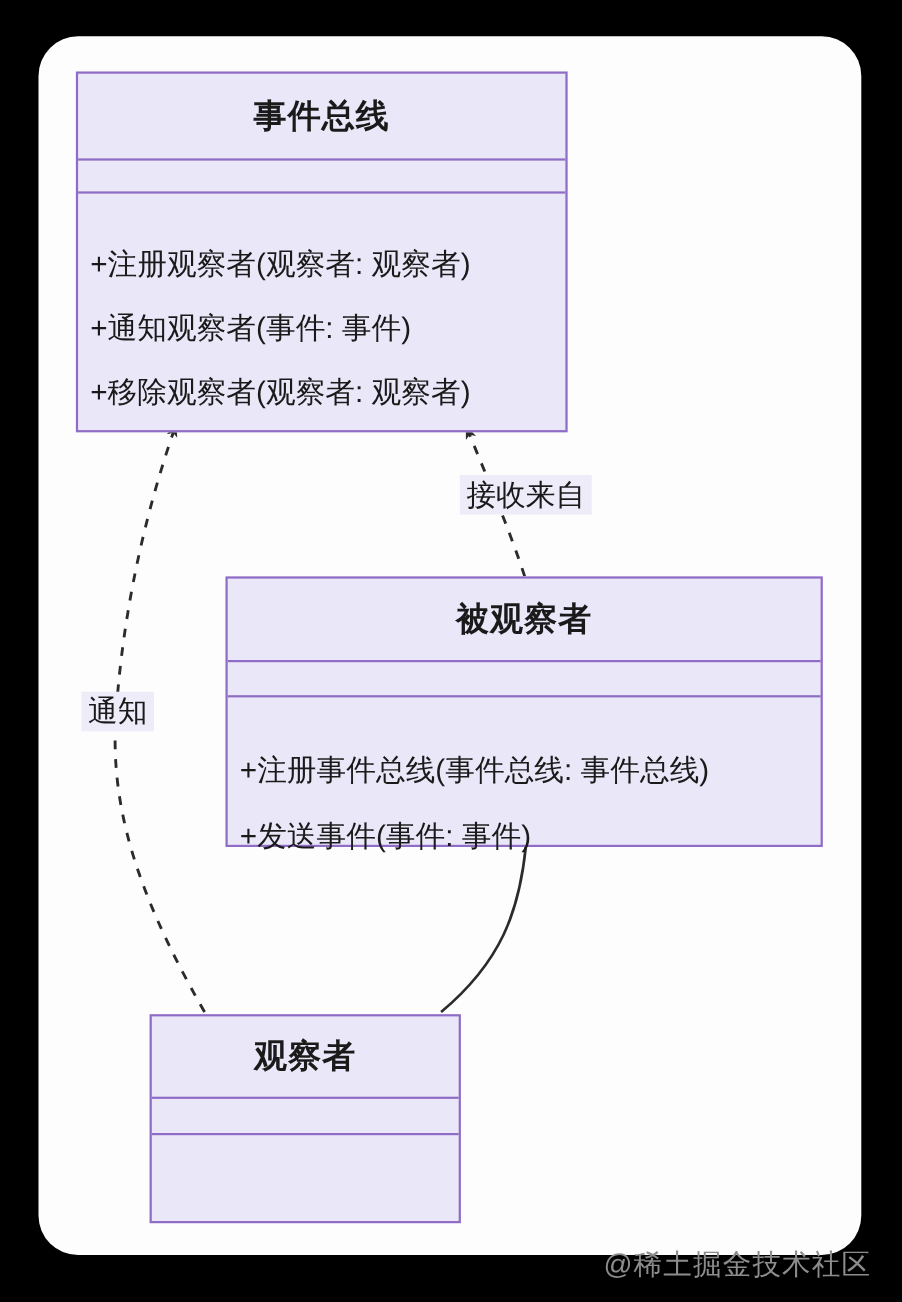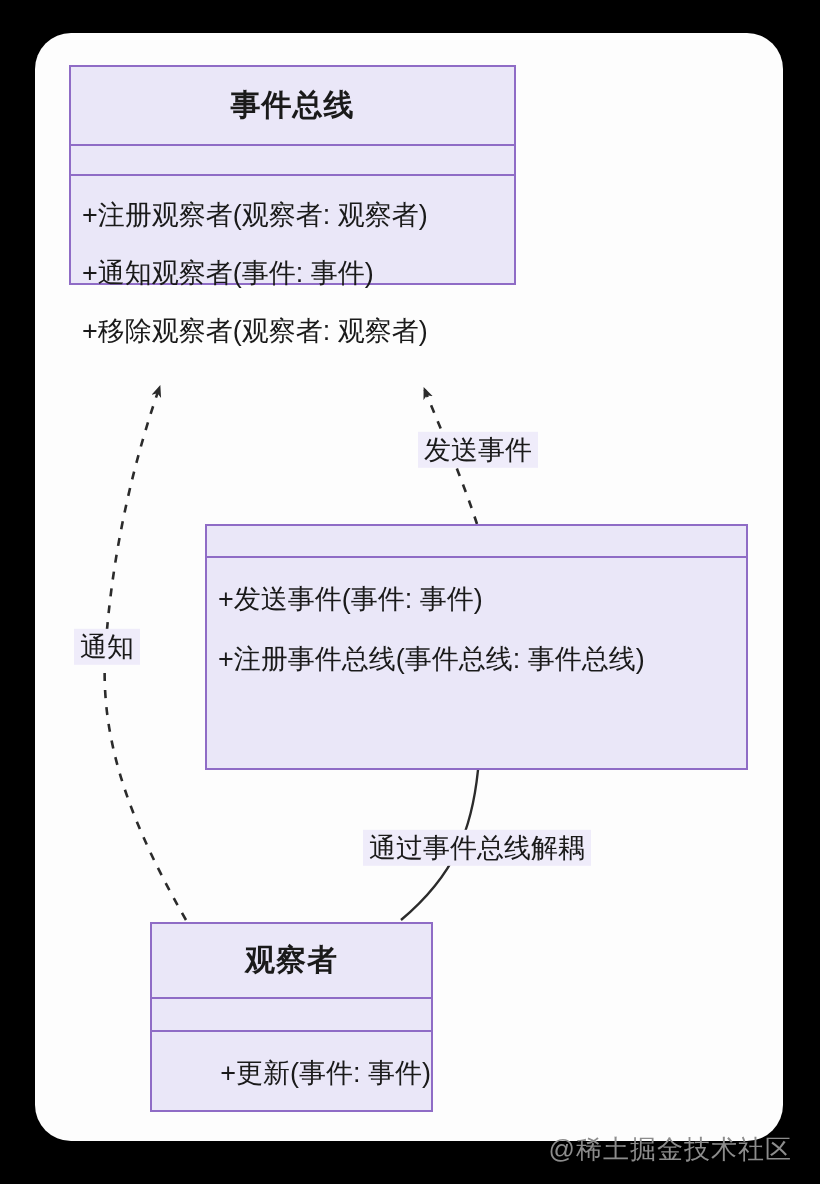--- a/index.html
+++ b/index.html
@@ -43,20 +43,21 @@
   .uml-attrs {
     box-sizing: border-box;
     border-bottom: 2px solid #8F6CC6;
   }
   .uml-methods {
     box-sizing: border-box;
     font-size: 27px;
     font-weight: 500;
     padding-left: 11px;
     white-space: nowrap;
+    margin-top: 25px;
   }
   .box1 .uml-title   { height: 79px; }
   .box1 .uml-attrs   { height: 30px; }
   .box1 .uml-methods { padding-top: 10px; }
   .box1 .uml-method  { line-height: 58px; }
   .box2 .uml-title   { height: 76px; }
   .box2 .uml-attrs   { height: 32px; }
   .box2 .uml-methods { padding-top: 11px; }
   .box2 .uml-method  { line-height: 60px; }
   .box3 .uml-title   { height: 75px; }
@@ -93,44 +94,41 @@
     <defs>
       <marker id="arrow" markerWidth="15" markerHeight="12" refX="11" refY="5" orient="auto" markerUnits="userSpaceOnUse">
         <path d="M0,0 L12,5 L0,10 L3.2,5 Z" fill="#2b2b2b"></path>
       </marker>
     </defs>
     <path d="M 477 524 C 462 478 441 430 424 388" fill="none" stroke="#2b2b2b" stroke-width="2.6" stroke-dasharray="8 9" marker-end="url(#arrow)"></path>
     <path d="M 186 920 C 118 802 99 722 106 642 C 113 548 134 460 160 386" fill="none" stroke="#2b2b2b" stroke-width="2.6" stroke-dasharray="8 9" marker-end="url(#arrow)"></path>
     <path d="M 478 770 C 472 828 456 874 401 920" fill="none" stroke="#2b2b2b" stroke-width="2.4"></path>
   </svg>
 
-  <div class="uml-class box1" style="left:69px; top:65px; width:447px; height:220px;">
+  <div class="uml-class box1" style="left:69px; top:65px; width:447px; height:328px;">
     <div class="uml-title">事件总线</div>
     <div class="uml-attrs"></div>
     <div class="uml-methods">
       <div class="uml-method">+注册观察者(观察者: 观察者)</div>
       <div class="uml-method">+通知观察者(事件: 事件)</div>
       <div class="uml-method">+移除观察者(观察者: 观察者)</div>
     </div>
   </div>
 
   <div class="uml-class box2" style="left:205px; top:524px; width:543px; height:246px;">
+    <div class="uml-title">被观察者</div>
     <div class="uml-attrs"></div>
     <div class="uml-methods">
+      <div class="uml-method">+注册事件总线(事件总线: 事件总线)</div>
       <div class="uml-method">+发送事件(事件: 事件)</div>
-      <div class="uml-method">+注册事件总线(事件总线: 事件总线)</div>
     </div>
   </div>
 
-  <div class="uml-class box3" style="left:150px; top:922px; width:283px; height:190px;text-align:right;">
+  <div class="uml-class box3" style="left:136px; top:922px; width:283px; height:190px;">
     <div class="uml-title">观察者</div>
     <div class="uml-attrs"></div>
-    <div class="uml-methods">
-      <div class="uml-method">+更新(事件: 事件)</div>
-    </div>
   </div>
 
-  <div class="edge-label" style="left:478px; top:450px;">发送事件</div>
+  <div class="edge-label" style="left:478px; top:450px;">接收来自</div>
   <div class="edge-label" style="left:107px; top:647px;font-family:Liberation Serif, serif;">通知</div>
-  <div class="edge-label" style="left:477px; top:848px;">通过事件总线解耦</div>
 
   <div class="watermark">@稀土掘金技术社区</div>
 </div>
 
 </body></html>

